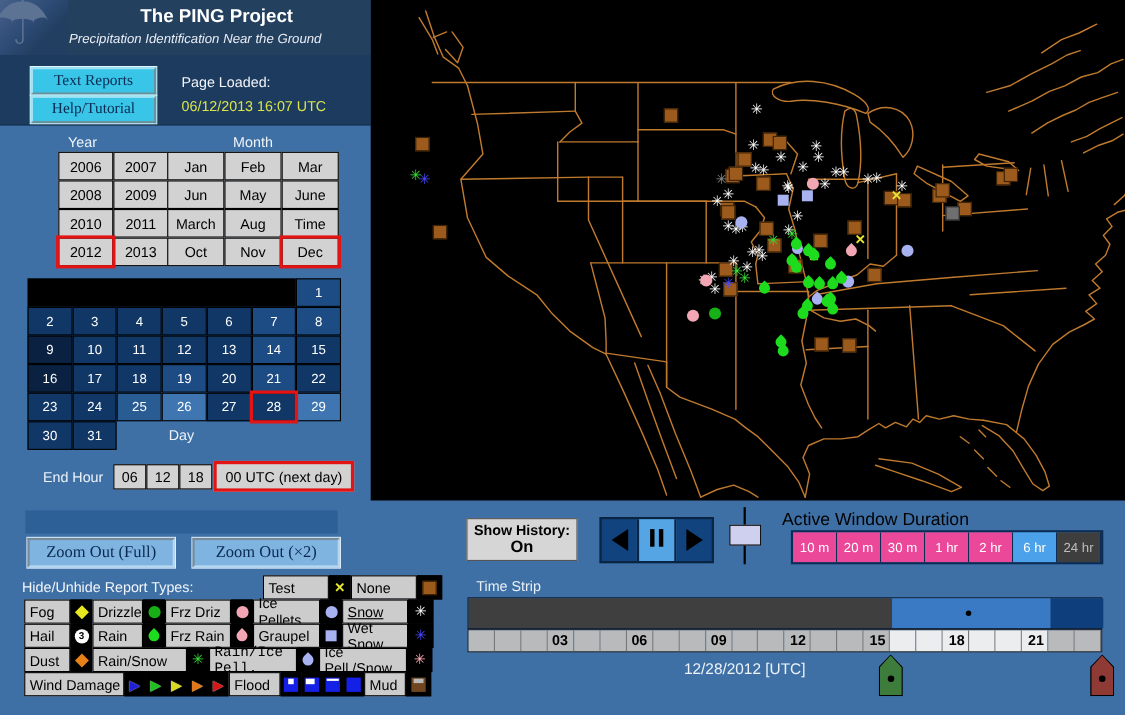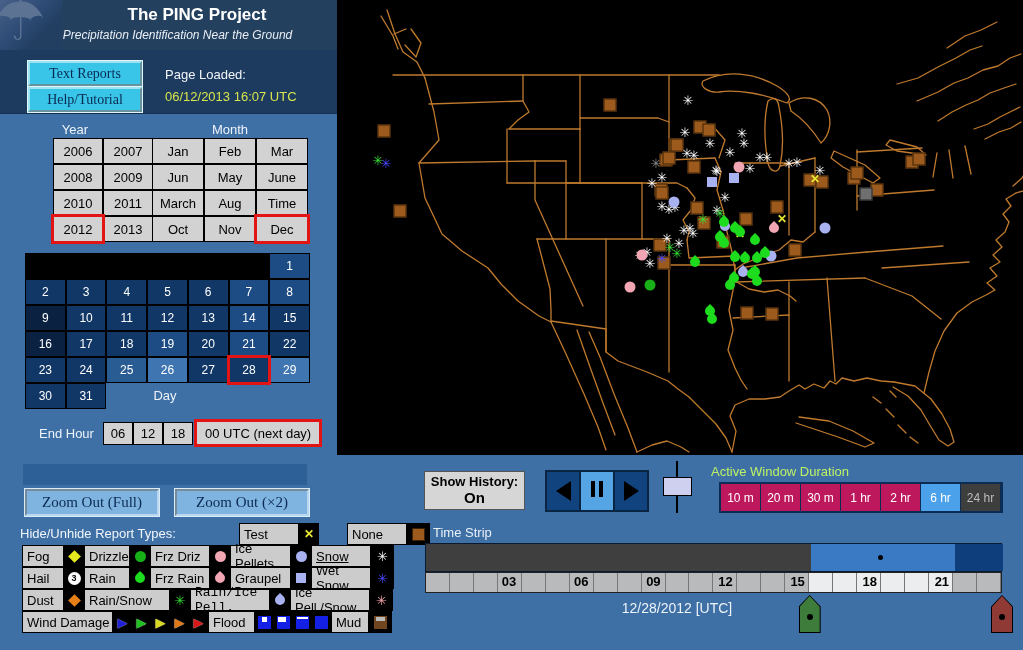--- a/index.html
+++ b/index.html
@@ -104,23 +104,23 @@
   #playback{left:545px;top:470px;width:100px;height:38px;display:flex;border:2px solid #0a2444;background:#11447f;}
   .pb{flex:1;display:flex;align-items:center;justify-content:center;cursor:pointer;}
   .pb.pause{background:#55a5e5;border-left:2px solid #0a2444;border-right:2px solid #0a2444;}
   .tl{width:0;height:0;border-top:10px solid transparent;border-bottom:10px solid transparent;}
   .tl.left{border-right:15px solid #000;}
   .tl.right{border-left:15px solid #000;}
   .pbars i{display:inline-block;width:4px;height:16px;background:#000;margin:0 2px;}
   #slider-line{left:676px;top:461px;width:2px;height:52px;background:#000;}
   #slider-handle{left:663px;top:477px;width:27px;height:17px;background:#cfcfef;border:1px solid #000;cursor:grab;}
 
-  #dur-label{left:711px;top:464px;color:#bef264;font-size:13px;}
+  #dur-label{left:711px;top:464px;color:#000000;font-size:16px;}
   #dur-group{left:719px;top:482px;display:flex;border:2px solid #0a2c55;}
-  .dur{width:39px;height:27px;background:#be185d;color:#fff;font-size:12px;display:flex;
+  .dur{width:39px;height:27px;background:#ec4899;color:#fff;font-size:12px;display:flex;
        align-items:center;justify-content:center;cursor:pointer;border-right:1px solid #0a2c55;}
   .dur.sel{background:#4ca2ea;}
   .dur.dis{background:#3e3e3e;color:#bdbdbd;}
 
   #strip-label{left:433px;top:525px;color:#e9eff6;font-size:13px;}
   #strip-top{left:425px;top:543px;width:577px;height:29px;border:1px solid #0a1a30;box-sizing:border-box;}
   #strip-top .seg{position:absolute;top:0;height:100%;}
   #strip-hours{left:425px;top:572px;width:577px;height:21px;display:flex;border:1px solid #222;box-sizing:border-box;}
   .hcell{flex:1;border-right:1px solid #777;box-sizing:border-box;}
   .hcell.act{background:#ecedee;} .hcell.ina{background:#b9babb;}
@@ -225,21 +225,21 @@
 <div class="zoombtn" id="zoom-x2">Zoom Out  (×2)</div>
 
 <div class="abs" id="legend-title">Hide/Unhide Report Types:</div>
 <div class="abs" id="legend">
     <div class="lrow">
       <div style="width: 217px;"></div>
       <div class="lcell lbl" style="width: 60px;">Test</div>
       <div class="lcell ic" style="width: 20px;">
         <span class="xg">✕</span>
       </div>
-      <div class="lcell lbl" style="width: 60px; margin-left: 28px;">None</div>
+      <div class="lcell lbl" style="width: 60px;">None</div>
       <div class="lcell ic" style="width: 23px;">
         <div class="sqi brown"></div>
       </div>
     </div>
     <div class="lrow">
       <div class="lcell lbl" style="width: 42px;">Fog</div>
       <div class="lcell ic" style="width: 20px;">
         <div class="dia yellow"></div>
       </div>
       <div class="lcell lbl" style="width: 46px;">Drizzle</div>

